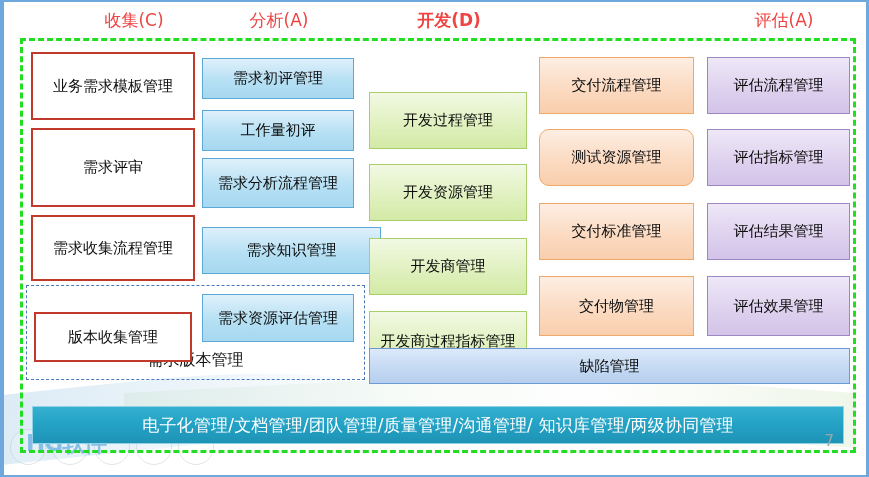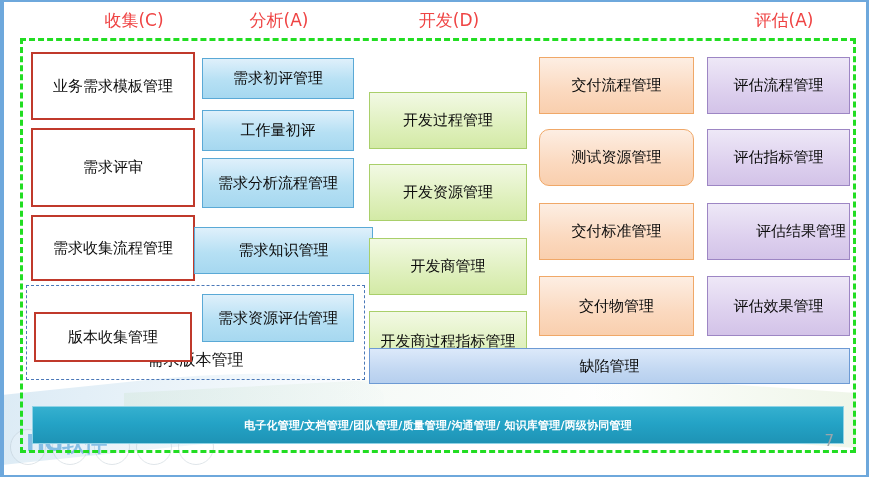--- a/index.html
+++ b/index.html
@@ -153,22 +153,22 @@
     width: 812px; height: 38px;
     background: linear-gradient(180deg, #35b0cf 0%, #24a3c6 45%, #1e93b5 100%);
     border: 1px solid #8fd3e6;
     display: flex;
     align-items: center;
     justify-content: center;
     box-sizing: border-box;
   }
   #banner-text {
     color: #ffffff;
-    font-weight: bold;
-    font-size: 11px;
+    font-weight: normal;
+    font-size: 17px;
     letter-spacing: 0.2px;
     white-space: nowrap;
   }
   #page-num {
     position: absolute;
     right: 32px; top: 430px;
     font-size: 15px;
     color: #9aa6ac;
   }
 </style>
@@ -185,21 +185,21 @@
     <div class="logo-circ" style="left:2px;"></div>
     <div class="logo-circ" style="left:44px;"></div>
     <div class="logo-circ" style="left:86px;"></div>
     <div class="logo-circ" style="left:128px;"></div>
     <div class="logo-circ" style="left:170px;"></div>
     <div class="logo-mark">HG软件</div>
   </div>
 
   <div class="col-head" style="left: 60px; width: 140px;">收集(C)</div>
   <div class="col-head" style="left: 205px; width: 140px;">分析(A)</div>
-  <div class="col-head" style="left: 375px; width: 140px;">开发(D)</div>
+  <div class="col-head" style="left: 375px; width: 140px; font-weight: bold;">开发(D)</div>
   <div class="col-head" style="left: 710px; width: 140px;">评估(A)</div>
 
   <div id="green-frame"></div>
 
   <div id="version-group"></div>
   <div id="version-group-label">需求版本管理</div>
 
   <div id="node-layer">
       <div class="node red" style="left: 27px; top: 50px; width: 164px; height: 68px;">
         <span>业务需求模板管理</span>
@@ -215,21 +215,21 @@
       </div>
       <div class="node blue" style="left: 198px; top: 56px; width: 152px; height: 41px;">
         <span>需求初评管理</span>
       </div>
       <div class="node blue" style="left: 198px; top: 108px; width: 152px; height: 41px;">
         <span>工作量初评</span>
       </div>
       <div class="node blue" style="left: 198px; top: 156px; width: 152px; height: 50px;">
         <span>需求分析流程管理</span>
       </div>
-      <div class="node blue" style="left: 190px; top: 225px; width: 179px; height: 47px;">
+      <div class="node blue" style="left: 198px; top: 225px; width: 179px; height: 47px;">
         <span>需求知识管理</span>
       </div>
       <div class="node blue" style="left: 198px; top: 292px; width: 152px; height: 48px;">
         <span>需求资源评估管理</span>
       </div>
       <div class="node green" style="left: 365px; top: 55px; width: 158px; height: 57px;">
         <span>开发过程管理</span>
       </div>
       <div class="node green" style="left: 365px; top: 127px; width: 158px; height: 57px;">
         <span>开发资源管理</span>
@@ -251,21 +251,21 @@
       </div>
       <div class="node orange" style="left: 535px; top: 274px; width: 155px; height: 60px;">
         <span>交付物管理</span>
       </div>
       <div class="node purple" style="left: 703px; top: 55px; width: 143px; height: 57px;">
         <span>评估流程管理</span>
       </div>
       <div class="node purple" style="left: 703px; top: 127px; width: 143px; height: 57px;">
         <span>评估指标管理</span>
       </div>
-      <div class="node purple" style="left: 703px; top: 201px; width: 143px; height: 57px; justify-content: flex-end;">
+      <div class="node purple" style="left: 703px; top: 201px; width: 143px; height: 57px;">
         <span>评估结果管理</span>
       </div>
       <div class="node purple" style="left: 703px; top: 274px; width: 143px; height: 60px;">
         <span>评估效果管理</span>
       </div>
       <div class="node steel" style="left: 365px; top: 346px; width: 481px; height: 36px; justify-content: center;">
         <span>缺陷管理</span>
       </div>
     </div>
 

